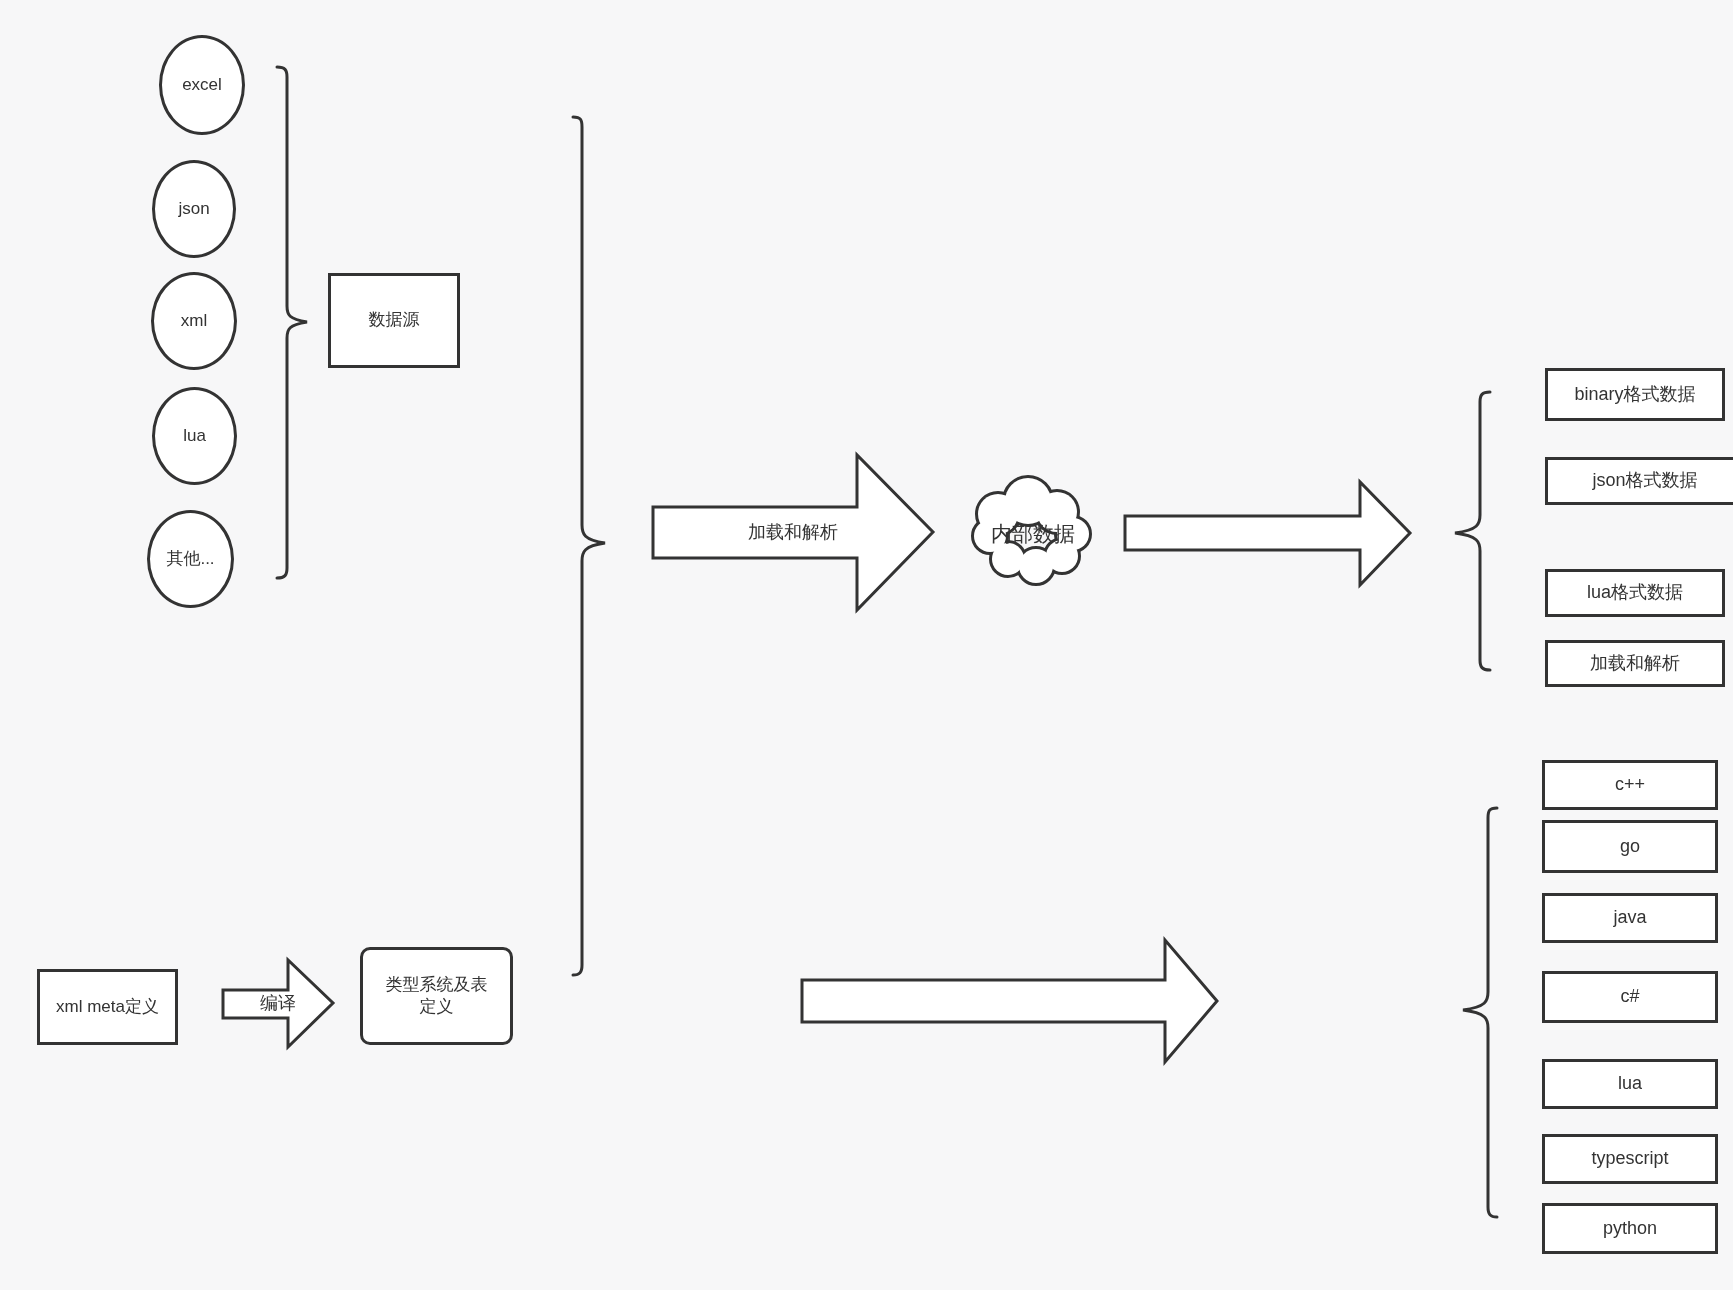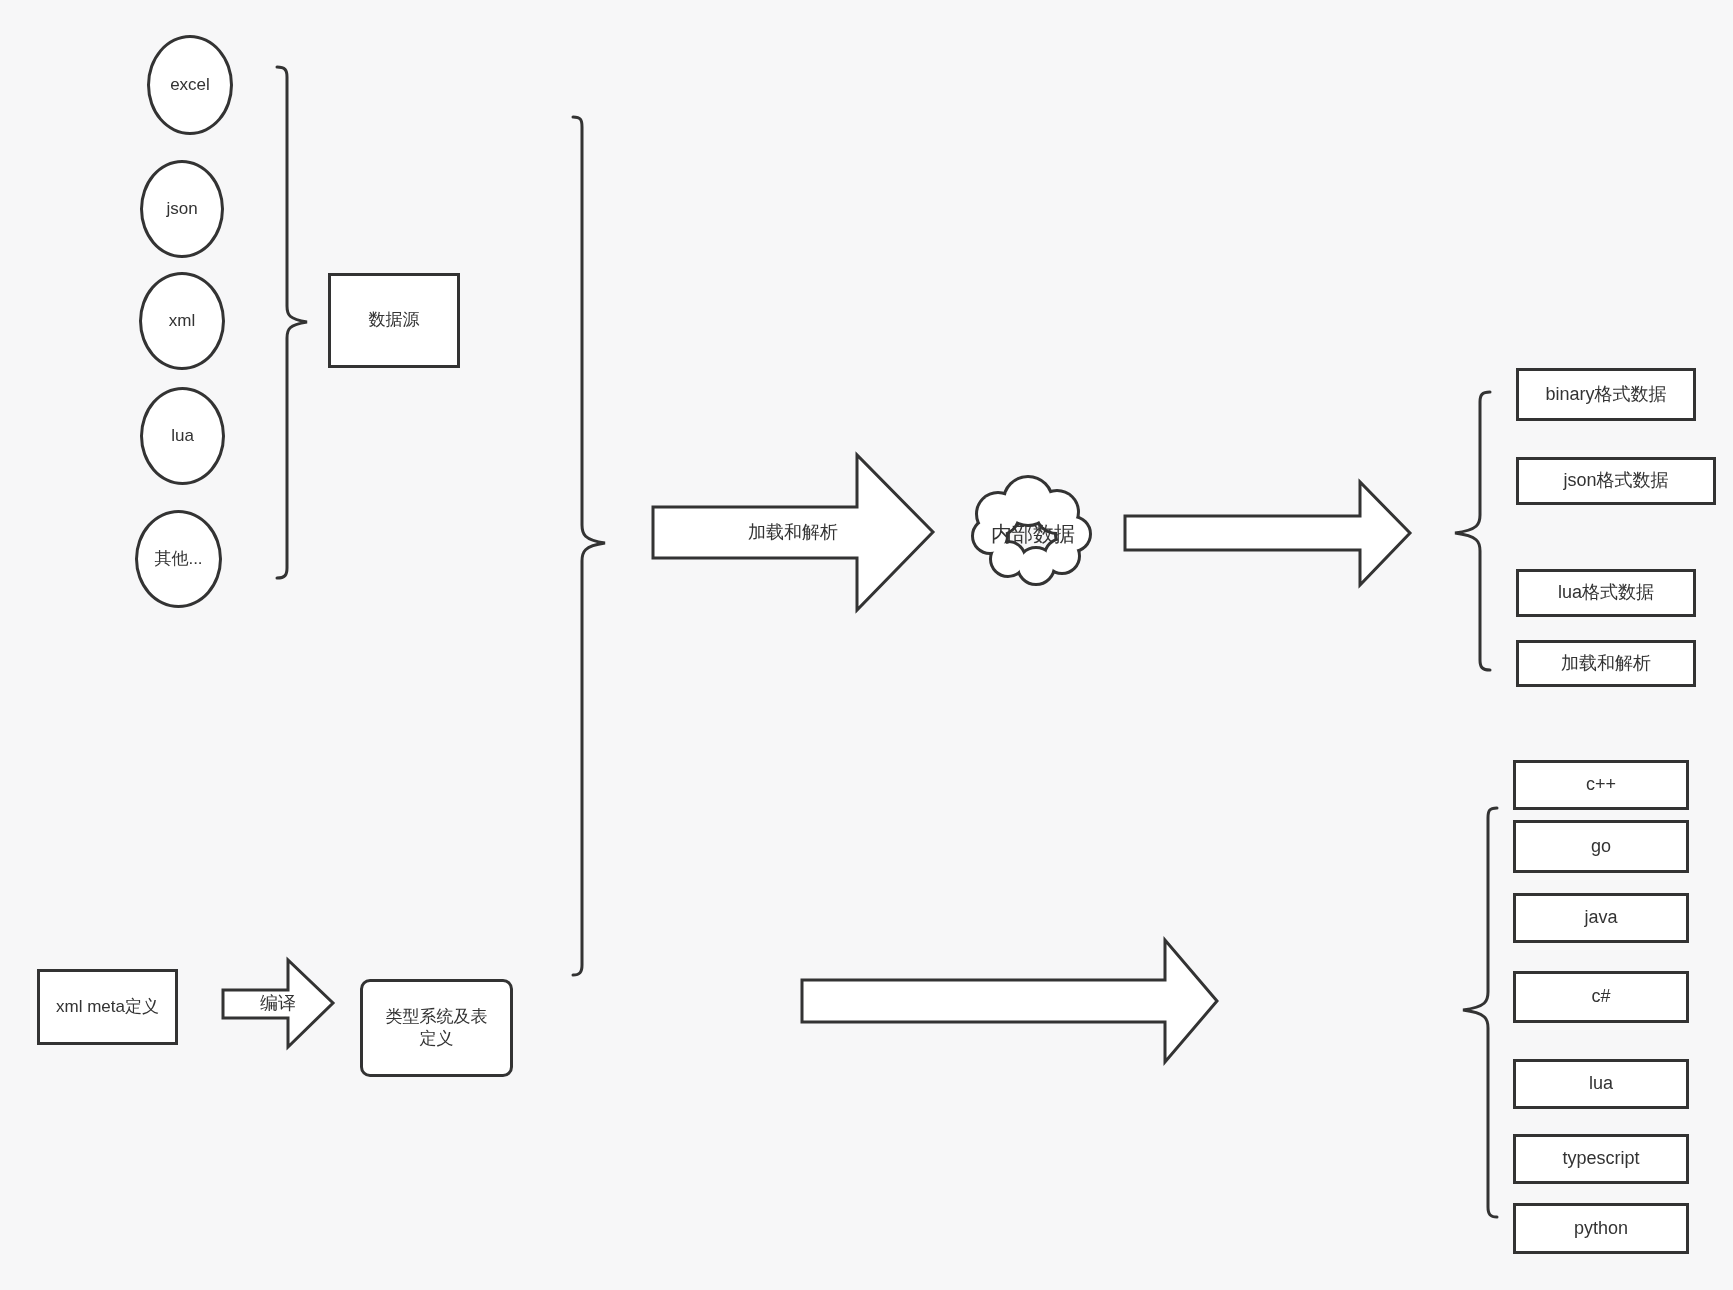--- a/index.html
+++ b/index.html
@@ -15,23 +15,23 @@
   .node{
     position:absolute;
     box-sizing:border-box;
     background:#ffffff;
     border:3px solid #333333;
     display:flex;align-items:center;justify-content:center;
     text-align:center;
     font-size:17px;
     line-height:1.3;
   }
-  .ellipse{border-radius:50%;}
-  .rounded{border-radius:10px;margin-top:32px;}
-  .outbox{font-size:18px;}
+  .ellipse{border-radius:50%;margin-left:12px;}
+  .rounded{border-radius:10px;}
+  .outbox{font-size:18px;margin-left:29px;}
   .lbl{
     position:absolute;
     display:flex;align-items:center;justify-content:center;
     text-align:right;
     font-size:18px;
     pointer-events:none;
     white-space:nowrap;
   }
   .wrapped{white-space:normal;}
 </style>

